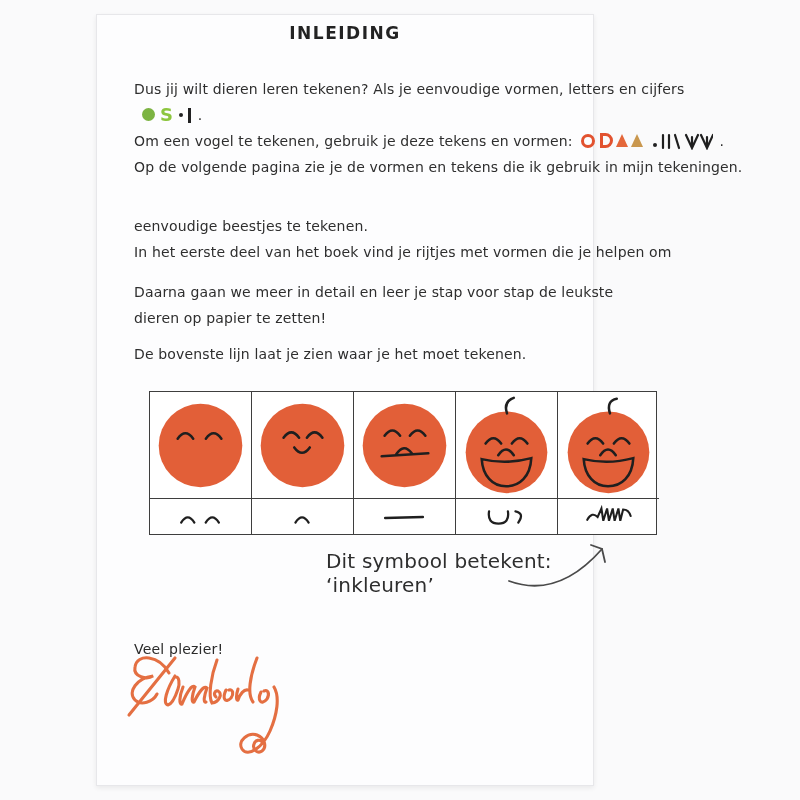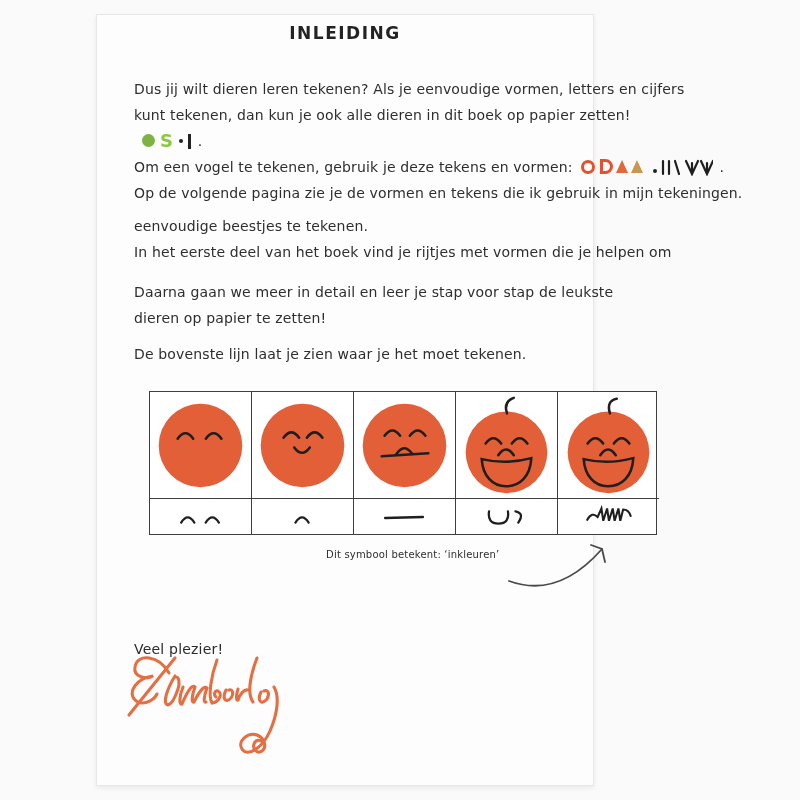--- a/index.html
+++ b/index.html
@@ -37,37 +37,36 @@
   
   .ptable{
     position:absolute;left:52px;top:376px;width:508px;
     border:1.6px solid #3e3e3e;box-sizing:border-box;
     display:grid;grid-template-columns:repeat(5,1fr);grid-template-rows:107px 35px;
     background:#fff;
   }
   .cell{border-right:1.6px solid #3e3e3e;display:flex;align-items:center;justify-content:center;box-sizing:border-box;}
   .cell.last{border-right:none;}
   .cell.toprow{border-bottom:1.6px solid #3e3e3e;}
-  .caption{position:absolute;left:229px;top:534px;font-size:10px;letter-spacing:.2px;color:#2e2e2e;}
+  .caption{position:absolute;left:229px;top:534px;font-size:20px;letter-spacing:.2px;color:#2e2e2e;}
   .arrow{position:absolute;left:409px;top:520px;}
   .closing{position:absolute;left:37px;top:626px;font-size:14px;letter-spacing:.2px;}
   .signature{position:absolute;left:26px;top:632px;}
   .stroke{stroke:#1f1f1f;stroke-width:2.6;fill:none;stroke-linecap:round;}
   .thin{stroke:#4a4a4a;stroke-width:1.8;fill:none;stroke-linecap:round;}
 </style>
 </head>
 <body>
 
 <div class="page">
 
   <div class="title">INLEIDING</div>
 
   <div class="para" style="top:61px">
     <div class="line">Dus jij wilt dieren leren tekenen? Als je eenvoudige vormen, letters en cijfers</div>
-    <div class="line">kunt tekenen, dan kun je ook alle dieren in dit boek op papier zetten!</div>
     <div class="line">
       <span class="sym dot-green"></span>
       <span class="sym s-green">S</span>
       <span class="sym mini-dot"></span>
       <span class="sym vbar"></span>
       <span class="endp">.</span>
     </div>
     <div class="line">
       <span>Om een vogel te tekenen, gebruik je deze tekens en vormen:</span>
       <span class="sym ring-orange"></span>

